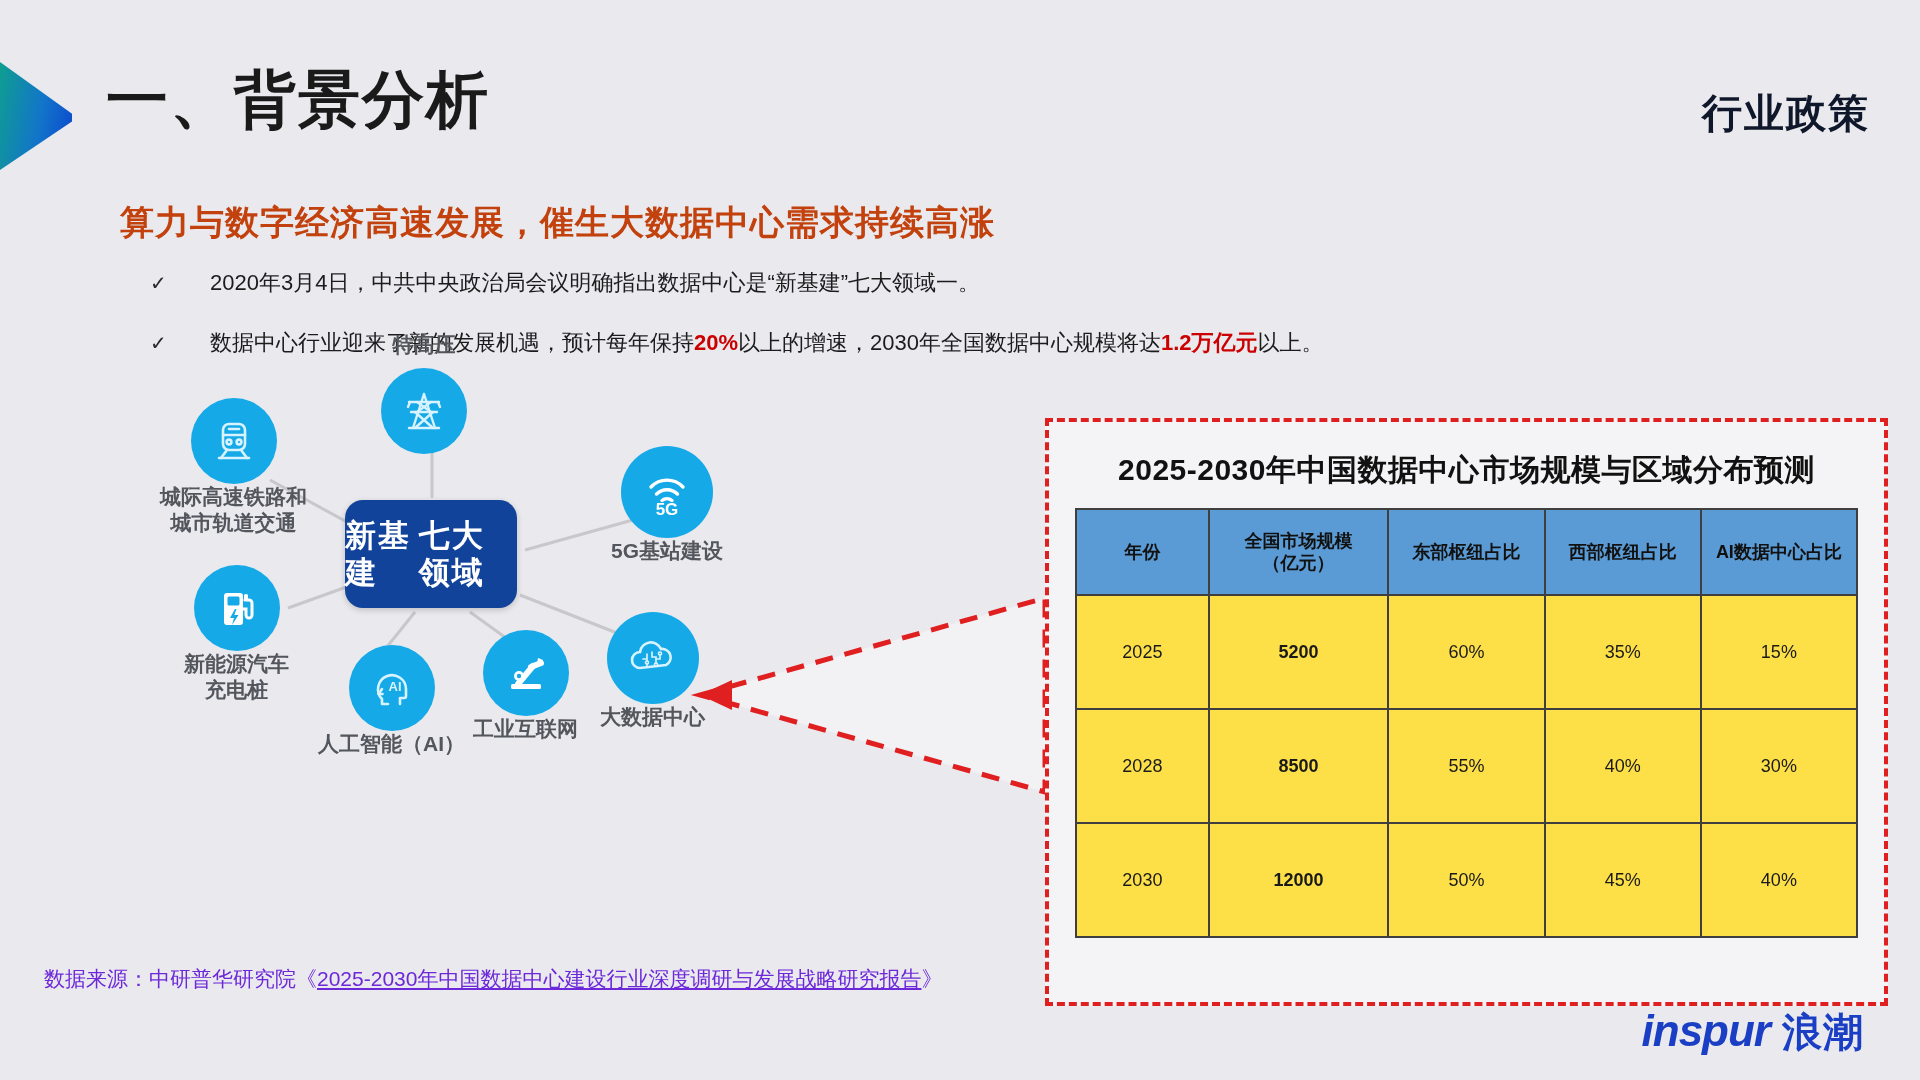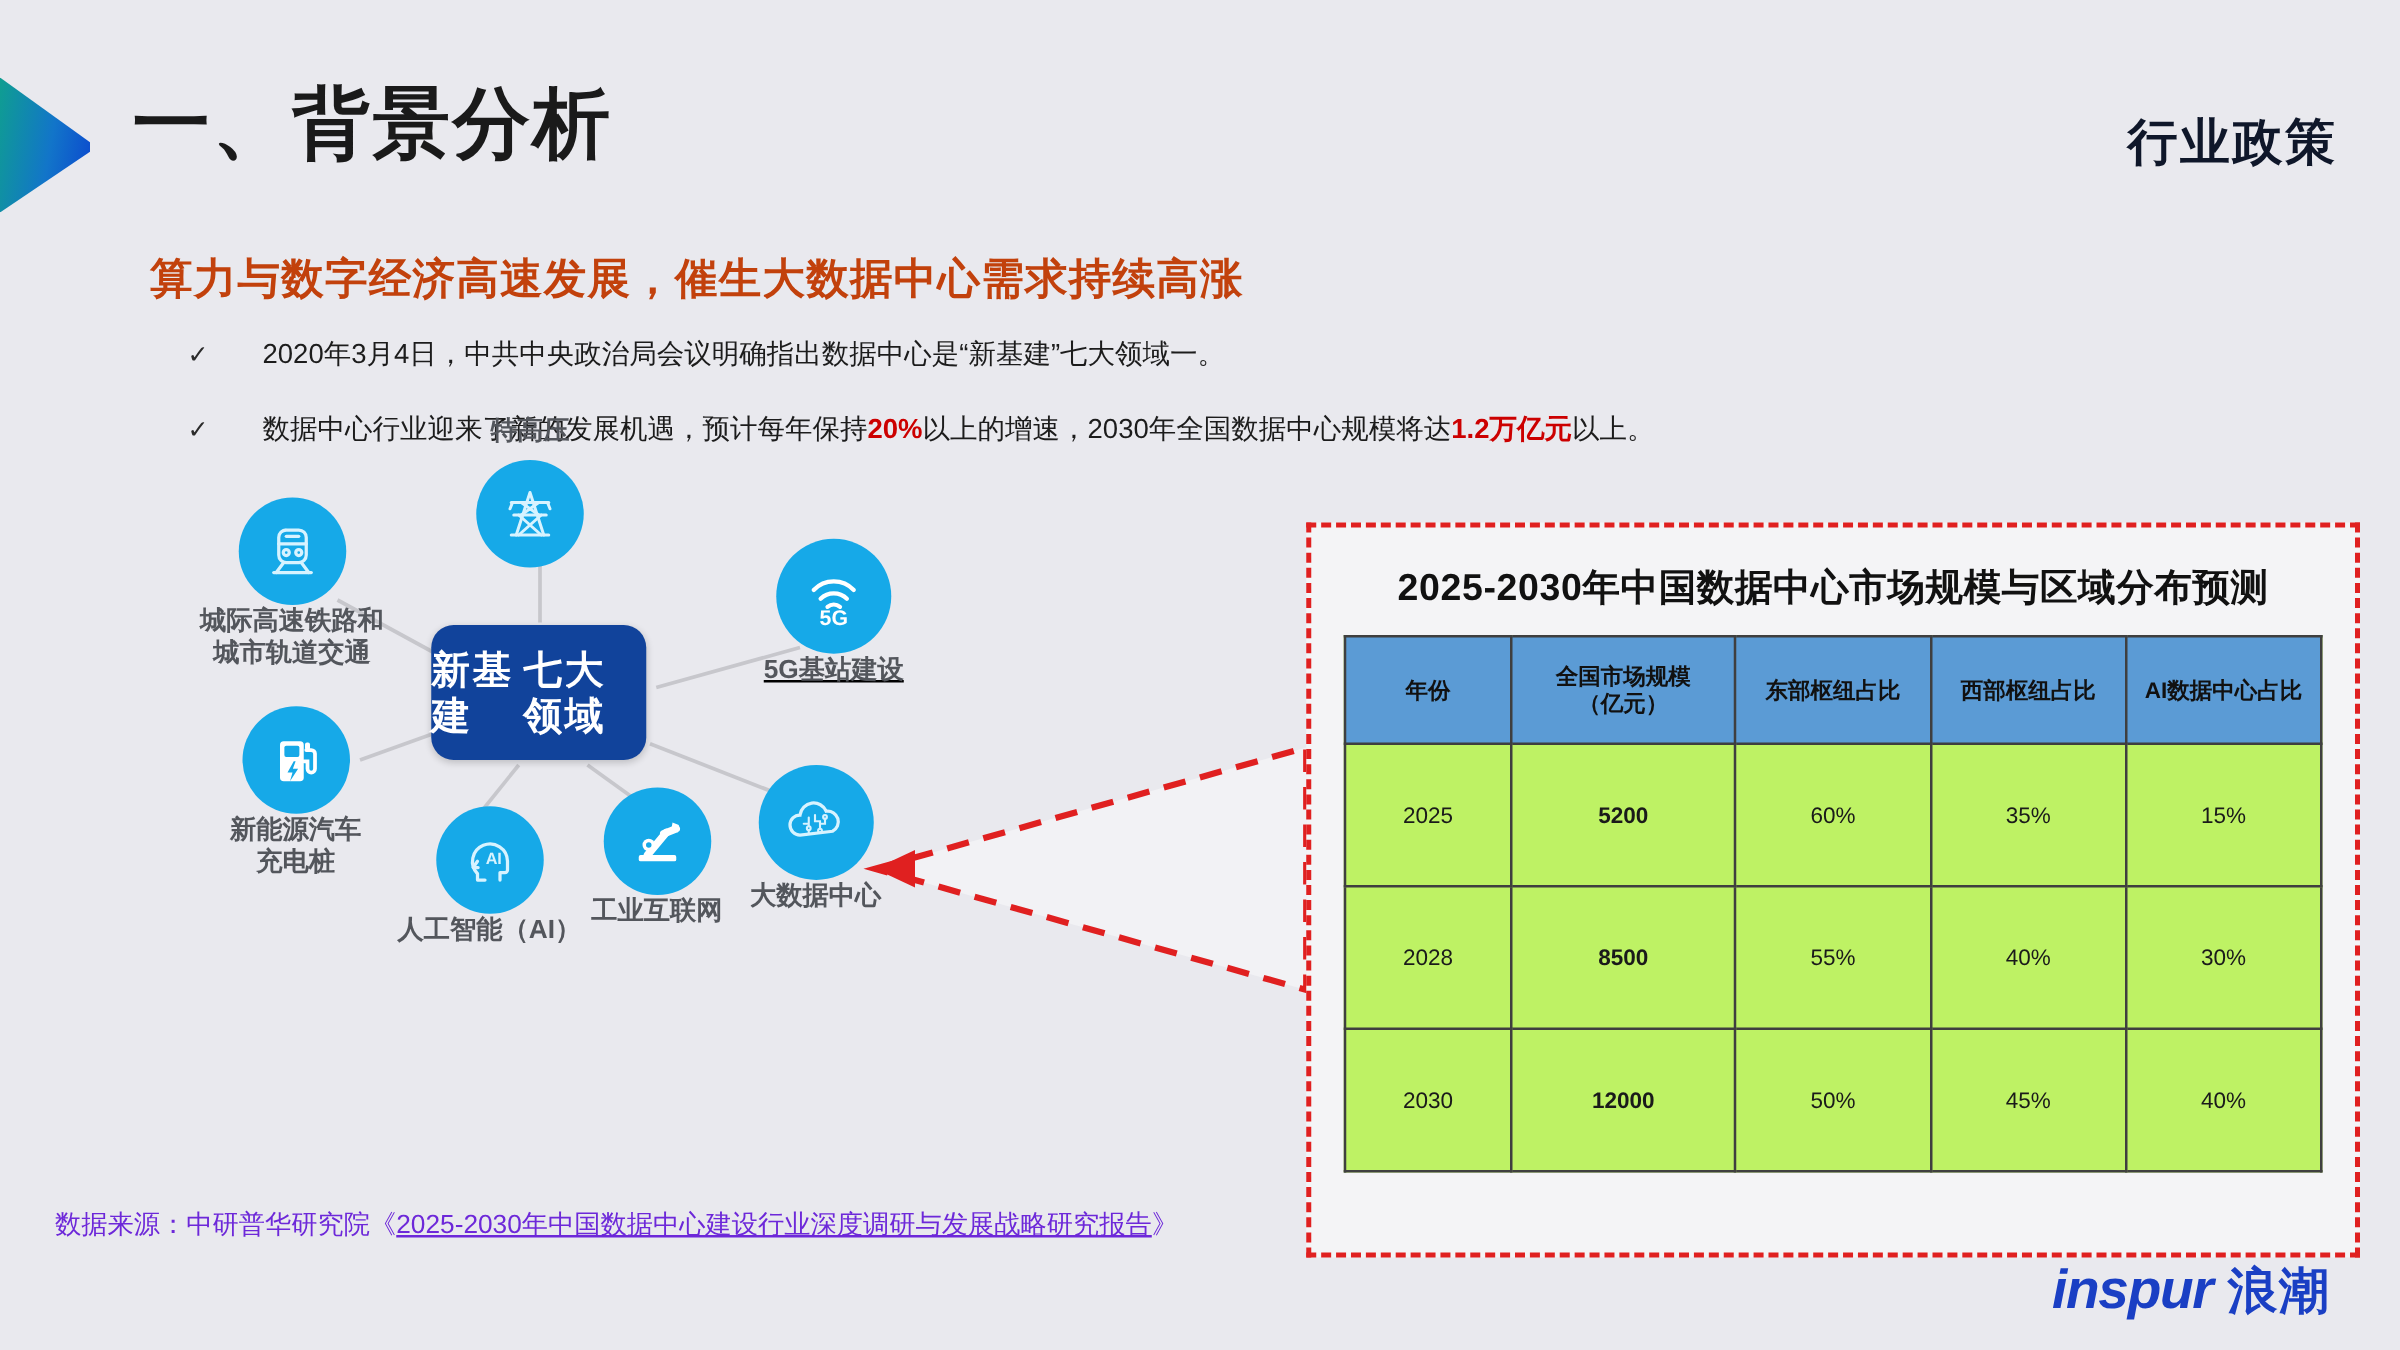--- a/index.html
+++ b/index.html
@@ -67,37 +67,37 @@
     width:172px;height:108px;border-radius:18px;
     background:#11439b;
     display:flex;flex-direction:row;align-items:center;justify-content:center;
     color:#fff;font-size:31px;font-weight:bold;line-height:1.2;letter-spacing:2px;
     box-shadow:0 2px 6px rgba(0,0,0,.18);
   }
 
   
   .n-rail{left:160px;top:8px;}
   .n-uhv{left:381px;top:-58px;}
-  .n-5g{left:611px;top:41px;text-decoration:underline;}
+  .n-5g{left:611px;top:56px;}
   .n-nev{left:184px;top:175px;}
   .n-ai{left:318px;top:255px;}
   .n-iiot{left:473px;top:240px;}
   .n-idc{left:600px;top:222px;}
 
   
   .callout{
     position:absolute;left:1045px;top:418px;width:835px;height:580px;
     border:4px dashed #e02020;background:#f4f4f6;
   }
   .callout-title{
     position:absolute;left:0;right:0;top:28px;text-align:center;
     font-size:30px;font-weight:bold;color:#111;letter-spacing:.5px;
   }
   .tbl-wrap{position:absolute;left:26px;right:26px;top:86px;}
-  table.mkt{border-collapse:collapse;width:100%;background:#bef264;table-layout:fixed;}
+  table.mkt{border-collapse:collapse;width:100%;background:#fde047;table-layout:fixed;}
   table.mkt th,table.mkt td{
     border:2px solid #3f3f3f;text-align:center;vertical-align:middle;
   }
   table.mkt th{
     background:#5b9bd5;color:#111;font-size:18px;font-weight:bold;
     height:76px;line-height:1.25;padding:4px 2px;
   }
   table.mkt td{height:110px;font-size:18px;color:#1a1a1a;}
   td.num{font-size:34px;font-weight:bold;color:#e00000;}
   col.c-year{width:17%;}

